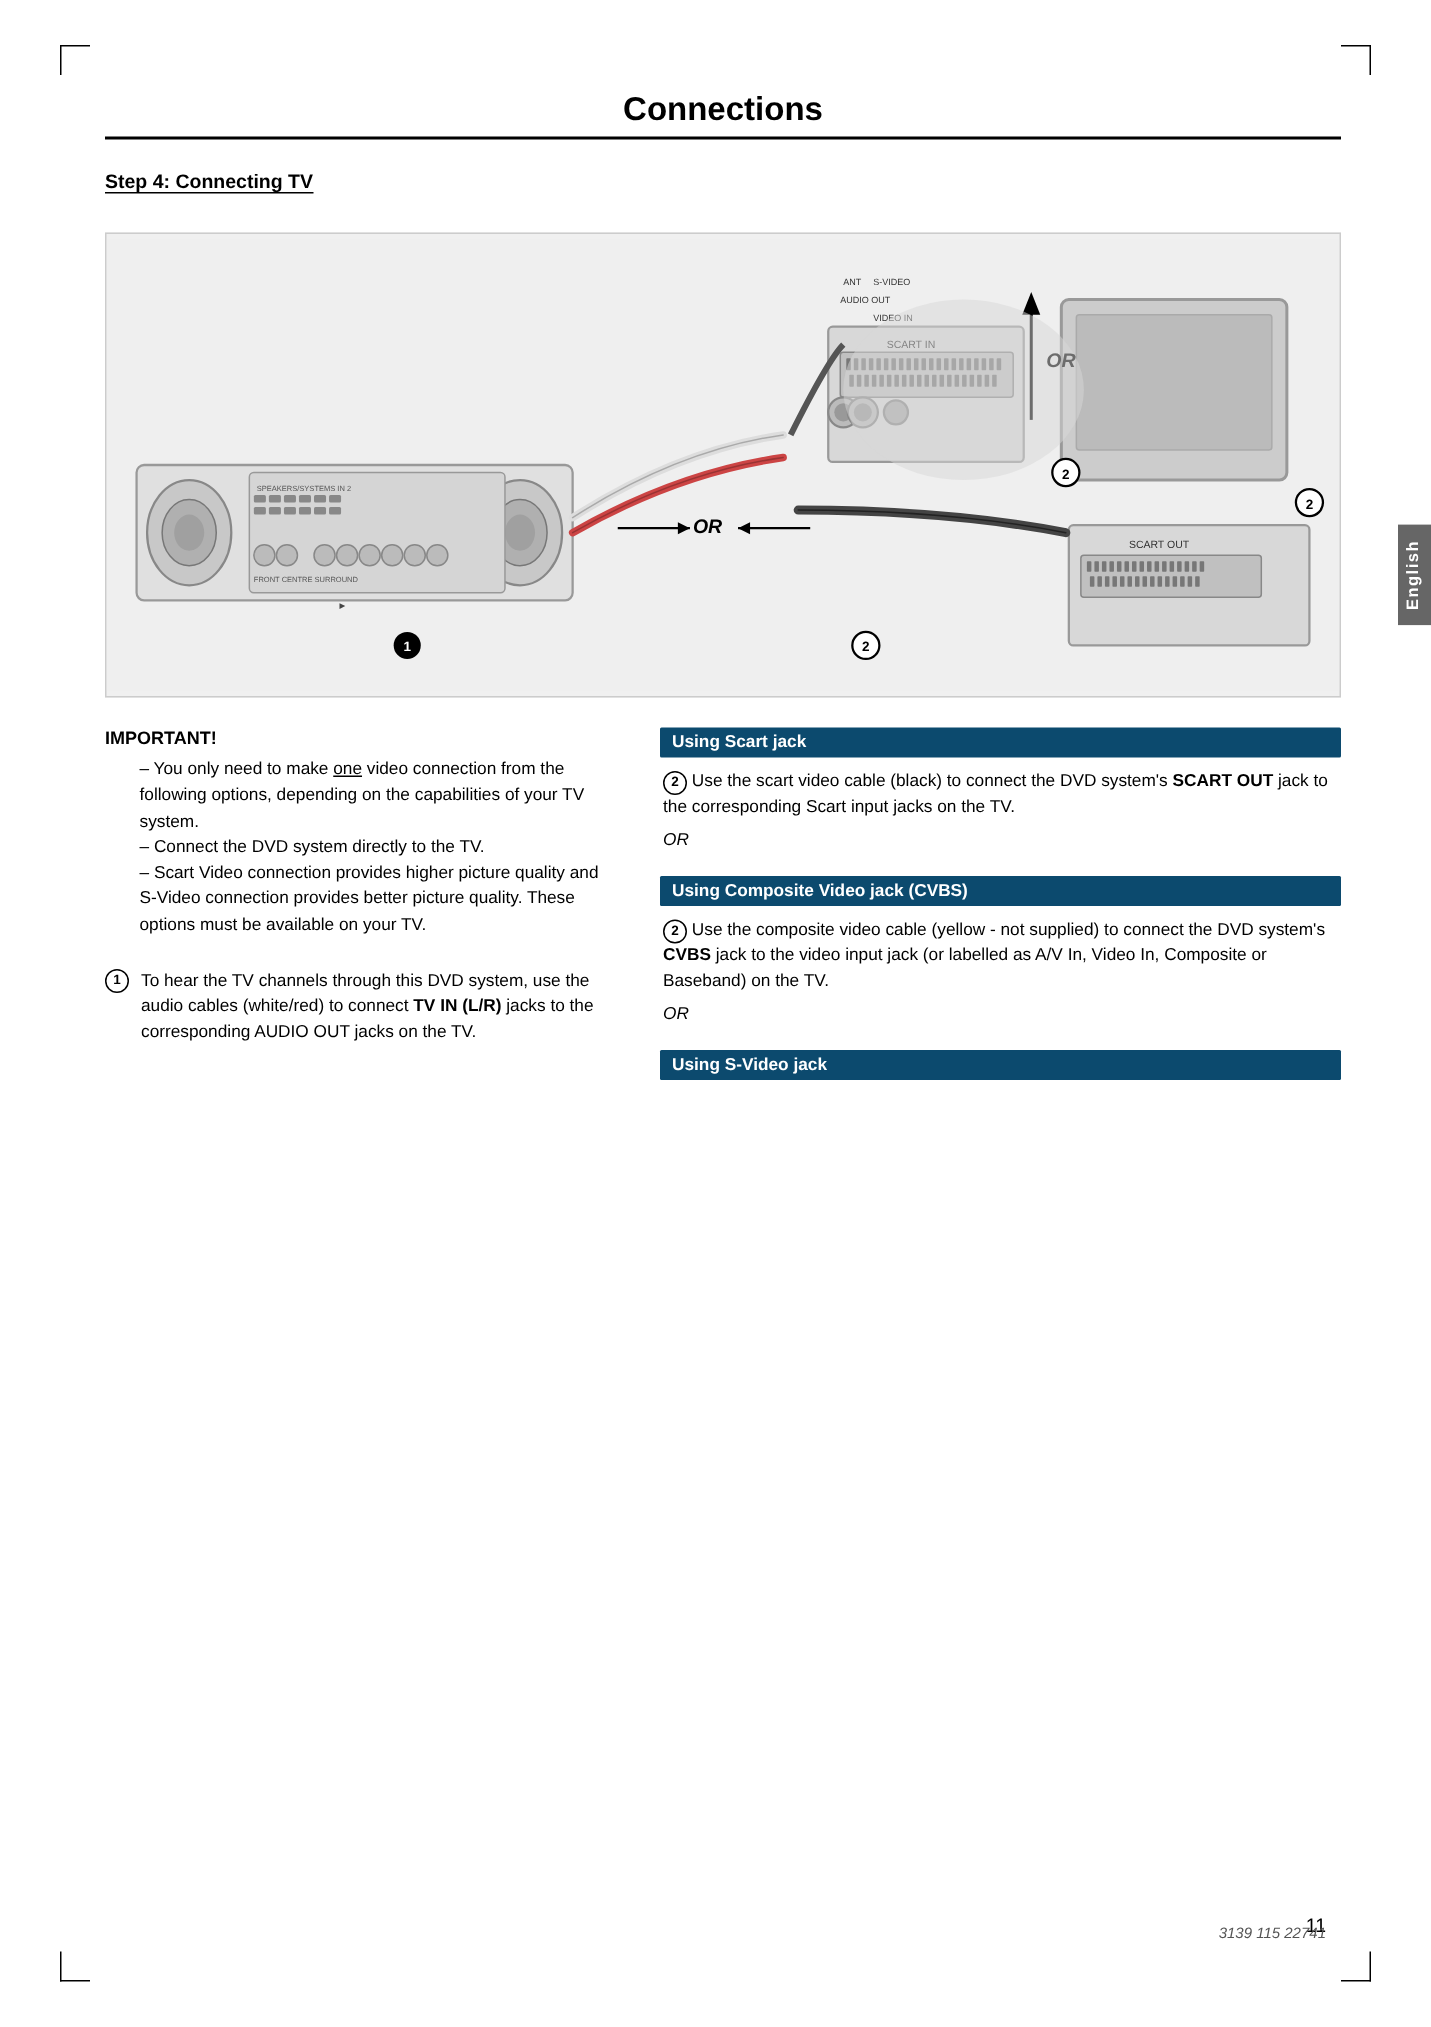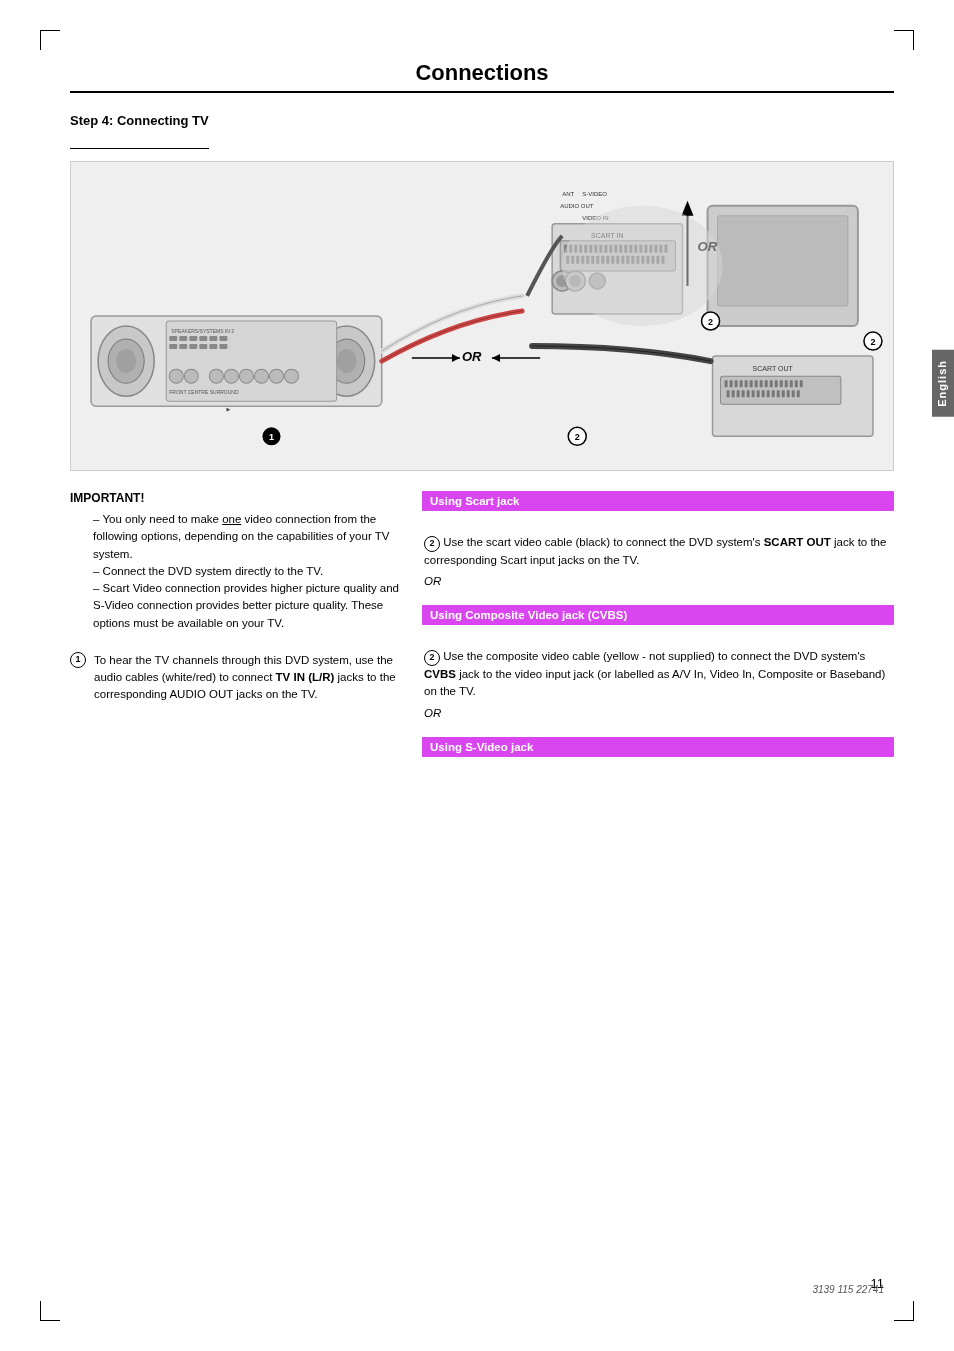--- a/index.html
+++ b/index.html
@@ -57,23 +57,23 @@
       font-weight: bold;
       margin-bottom: 20px;
       padding-bottom: 5px;
       border-bottom: 2px solid #000;
     }
 
     
     .step-heading {
       font-size: 13px;
       font-weight: bold;
-      margin-bottom: 12px;
+      margin-bottom: 26px;
       border-bottom: 1px solid #000;
-      padding-bottom: 20px;
+      padding-bottom: 0;
       display: inline-block;
       text-align: right;
     }
 
     
     .diagram-area {
       width: 100%;
       height: 310px;
       border: 1px solid #ccc;
       background: #f0f0f0;
@@ -96,21 +96,21 @@
       color: #000;
       font-size: 9px;
       font-weight: bold;
       border: 1.5px solid #000;
       flex-shrink: 0;
     }
 
     
     .content-columns {
       display: flex;
-      gap: 12px;
+      gap: 30px;
       margin-top: 5px;
     }
 
     .left-col {
       width: 340px;
       flex-shrink: 0;
     }
 
     .right-col {
       flex: 1;
@@ -141,26 +141,26 @@
       font-size: 11.5px;
       line-height: 1.5;
     }
 
     .step-item .step-text strong {
       font-weight: bold;
     }
 
     
     .section-box {
-      background: #d946ef;
+      background: #0c4a6e;
       color: #fff;
       padding: 4px 8px;
       font-size: 11.5px;
       font-weight: bold;
-      margin-bottom: 23px;
+      margin-bottom: 8px;
       border-radius: 1px;
     }
 
     .section-content {
       font-size: 11.5px;
       line-height: 1.5;
       margin-bottom: 15px;
       padding-left: 2px;
     }
 

